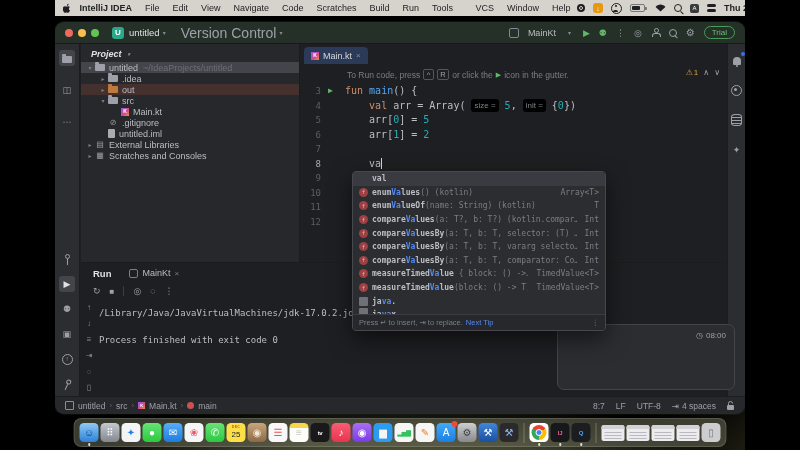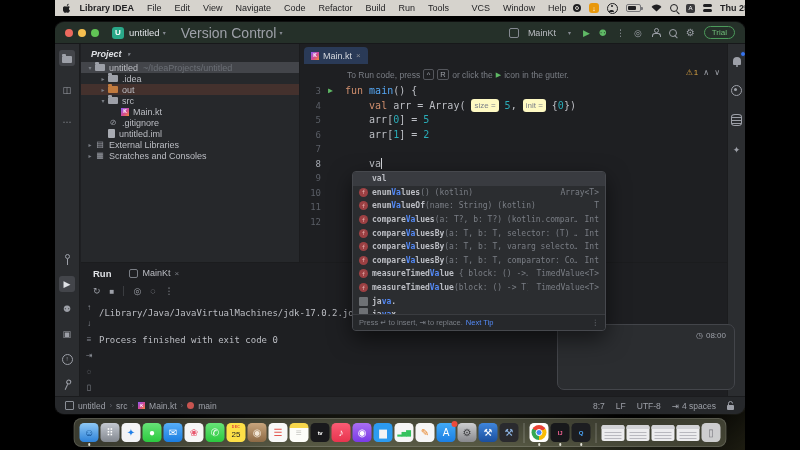--- a/index.html
+++ b/index.html
@@ -102,21 +102,21 @@
   .inspect{position:absolute;right:7px;top:24px;display:flex;gap:5px;align-items:center;font-size:8px;color:#9da0a8;}
   .warn{color:#d9a343;display:flex;gap:1px;}
   #code{position:absolute;left:0;top:40px;right:0;}
   .code-row{display:flex;height:14.5px;line-height:14.5px;font-family:"DejaVu Sans Mono","Liberation Mono",monospace;font-size:10px;}
   .gut{flex:none;width:44px;position:relative;color:#5a5e66;font-size:9px;}
   .gut-num{display:inline-block;width:20px;text-align:right;}
   .gut-num.cur{color:#a9adb5;}
   .gut-run{position:absolute;left:27px;top:0;color:#5fb865;font-size:8px;}
   .code-text{white-space:pre;}
   .seg-kw{color:#cf8e6d}.seg-fn{color:#56a8f5}.seg-num{color:#2aacb8}.seg-pl{color:#bcbec4}
-  .seg-hint{display:inline-block;background:#fef9c3;color:#7d8089;font-size:8px;border-radius:3px;padding:1px 3px;line-height:11px;vertical-align:1px;font-family:"Liberation Sans",sans-serif;}
+  .seg-hint{display:inline-block;background:#000000;color:#7d8089;font-size:8px;border-radius:3px;padding:1px 3px;line-height:11px;vertical-align:1px;font-family:"Liberation Sans",sans-serif;}
   .caret{display:inline-block;width:1px;height:11px;background:#d4d6db;vertical-align:-2px;}
   
   .run-panel{position:absolute;left:26px;top:240px;right:18px;height:134px;background:#1e1f22;border-top:1px solid #1b1c1e;box-sizing:border-box;}
   .run-head{height:20px;display:flex;align-items:center;padding-left:12px;}
   .run-title{color:#dfe1e5;font-size:9.5px;font-weight:700;}
   .run-tab{display:flex;align-items:center;gap:4px;margin-left:18px;color:#bcbec4;font-size:9px;}
   .run-tab-icon{width:7px;height:7px;border:1px solid #7a7e85;border-radius:2px;}
   .run-tab-close{color:#7a7e85;font-size:8px;}
   .run-toolbar{height:16px;display:flex;align-items:center;gap:9px;padding-left:12px;color:#9da0a8;font-size:9px;}
   .rt-stop{font-size:8px;}
@@ -175,27 +175,27 @@
 
 <div class="display">
 
   <div class="menubar">
     <span class="apple">
       <svg width="8" height="10" viewBox="0 0 14 17">
           <path d="M9.7 1.2c-.8.1-1.7.6-2.2 1.2-.5.6-.9 1.5-.7 2.3.9.1 1.8-.5 2.3-1.1.5-.6.8-1.5.6-2.4zM12.3 13c-.3.8-.5 1.1-1 1.8-.6 1-1.5 2.2-2.6 2.2-1 0-1.2-.6-2.5-.6s-1.6.6-2.5.6c-1.1 0-1.9-1.1-2.6-2C-.8 12.3-1 9 .2 7.2c.8-1.2 2-1.9 3.2-1.9 1.2 0 1.9.6 2.9.6 1 0 1.5-.6 2.9-.6 1.1 0 2.2.6 2.9 1.6-2.5 1.4-2.1 5 0 6.1z" fill="#1f1f21"></path>
         </svg>
     </span>
     <span id="menu-items" style="display:flex;align-items:center;">
-        <span class="menu-item app-name">Library IDEA</span>
+        <span class="menu-item app-name">IntelliJ IDEA</span>
         <span class="menu-item">File</span>
         <span class="menu-item">Edit</span>
         <span class="menu-item">View</span>
         <span class="menu-item">Navigate</span>
         <span class="menu-item">Code</span>
-        <span class="menu-item">Refactor</span>
+        <span class="menu-item">Scratches</span>
         <span class="menu-item">Build</span>
         <span class="menu-item">Run</span>
         <span class="menu-item">Tools</span>
         <span class="menu-item" style="margin-left: 16px;">VCS</span>
         <span class="menu-item">Window</span>
         <span class="menu-item">Help</span>
       </span>
     <div class="menu-right">
       <span class="m-record"></span>
       <span class="m-download">↓</span>

